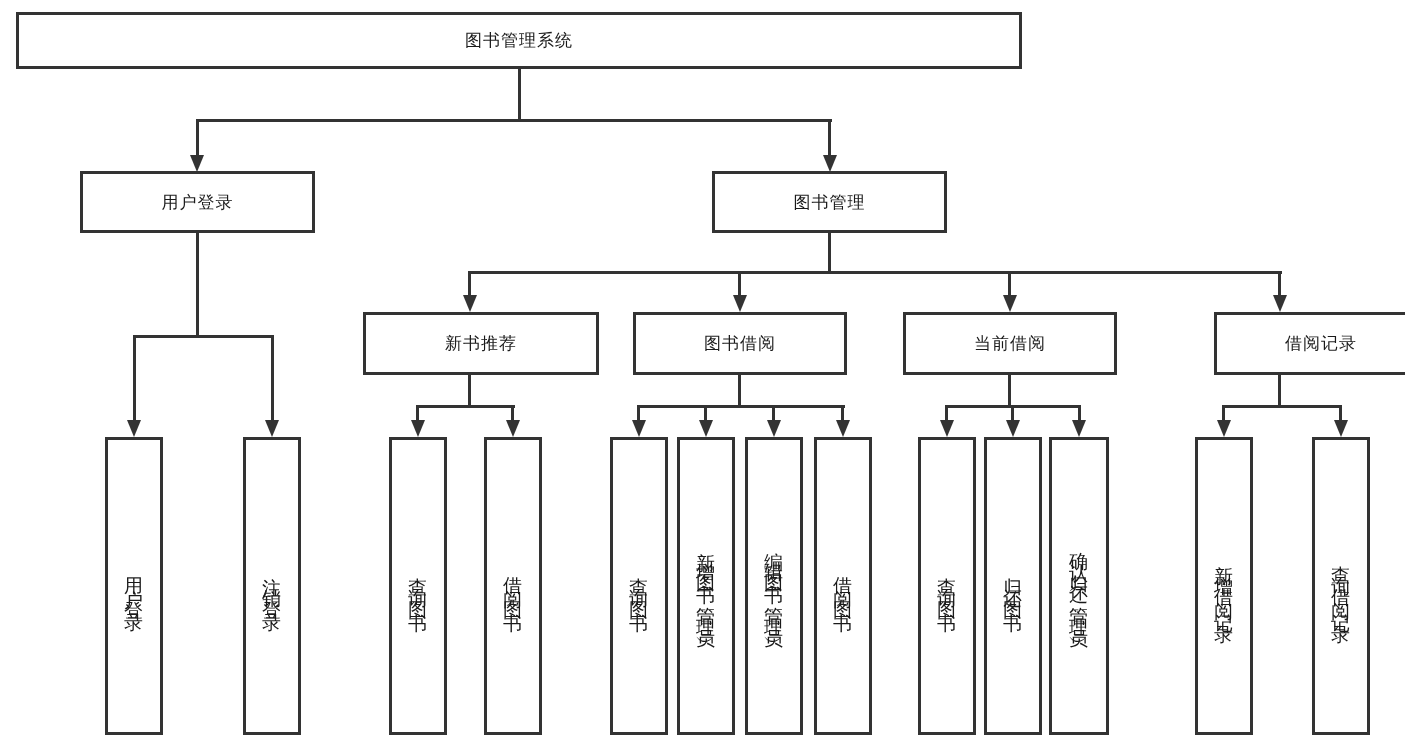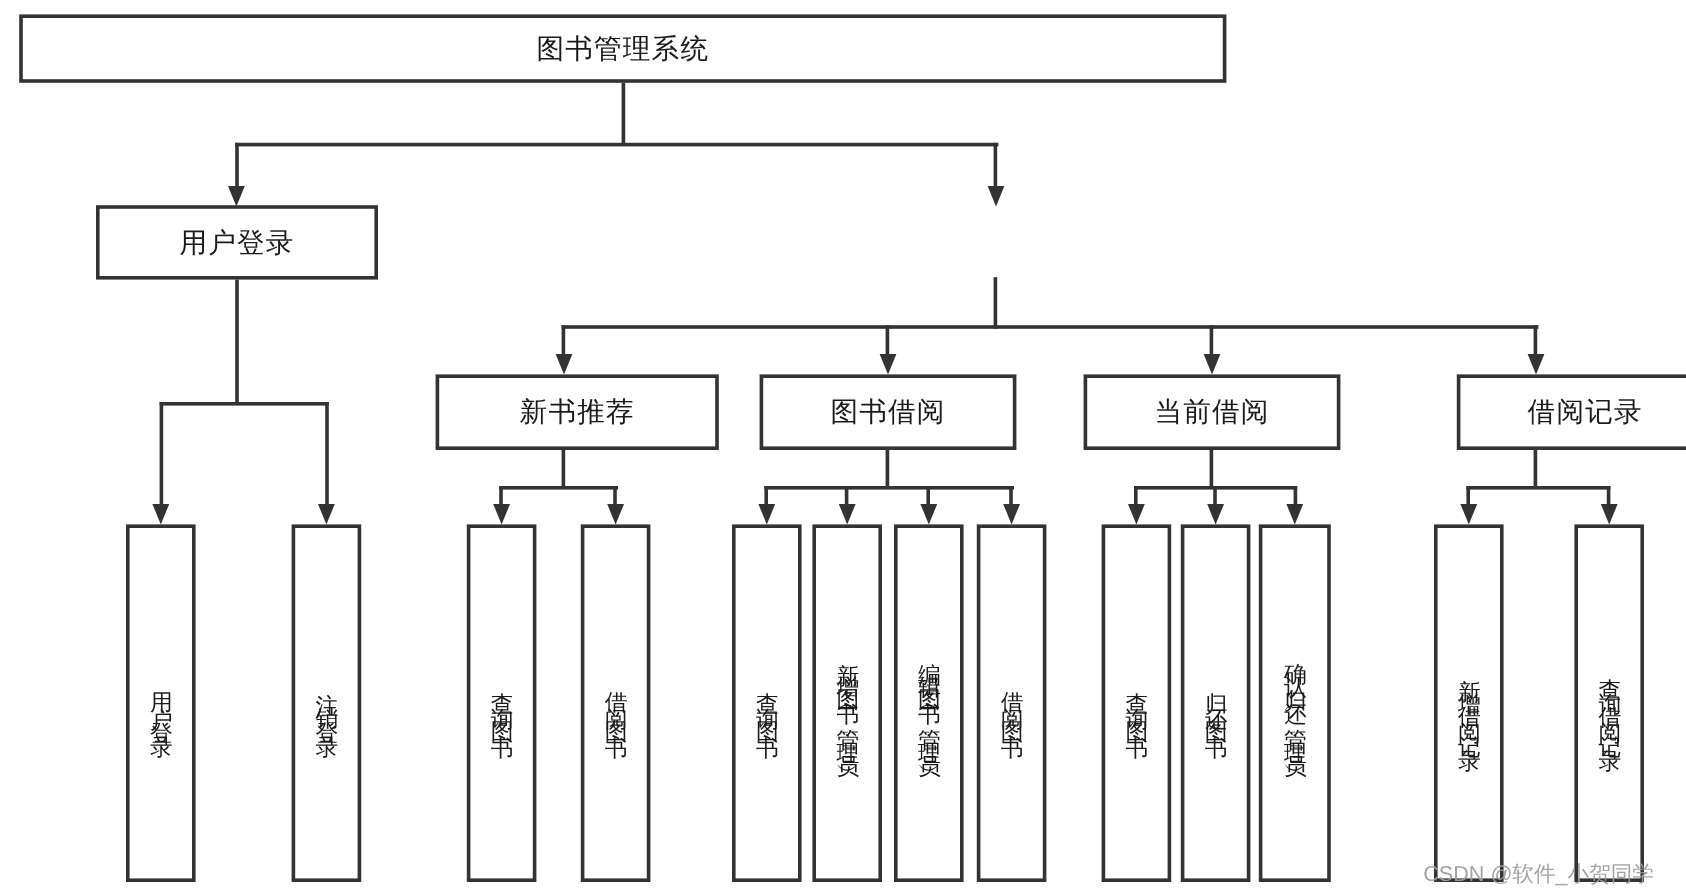--- a/index.html
+++ b/index.html
@@ -6,21 +6,21 @@
     --line:#333333;
     --text:#1a1a1a;
   }
   *{margin:0;padding:0;box-sizing:border-box;}
   html,body{width:1405px;height:747px;background:#ffffff;overflow:hidden;
     font-family:"Liberation Sans","DejaVu Sans",sans-serif;color:var(--text);}
   .canvas{position:relative;width:1405px;height:747px;background:#ffffff;}
 
   .node{position:absolute;background:#ffffff;border:3px solid var(--line);
     display:flex;align-items:center;justify-content:center;
-    font-size:23px;letter-spacing:1px;color:var(--text);z-index:2;}
+    font-size:17px;letter-spacing:1px;color:var(--text);z-index:2;}
 
   .leaf{writing-mode:vertical-rl;text-orientation:mixed;
     font-size:19px;letter-spacing:12px;line-height:1;}
   .leaf.long{letter-spacing:11px;}
 
   .line{position:absolute;background:var(--line);z-index:1;}
   .v{width:3px;}
   .h{height:3px;}
 
   .arrow{position:absolute;width:0;height:0;z-index:1;
@@ -41,20 +41,23 @@
 
   <div class="line v" style="left:518px;top:67px;height:54px;"></div>
   <div class="line h" style="left:196px;top:119px;width:636px;"></div>
   <div class="line v" style="left:196px;top:119px;height:38px;"></div>
   <div class="line v" style="left:828px;top:119px;height:38px;"></div>
   <div class="arrow" style="left:190px;top:155px;"></div>
   <div class="arrow" style="left:823px;top:155px;"></div>
 
   <div class="node" style="left:80px;top:171px;width:235px;height:62px;">
     <span>用户登录</span>
+  </div>
+  <div class="node" style="left:712px;top:171px;width:235px;height:62px;">
+    <span>图书管理</span>
   </div>
 
   <div class="line v" style="left:196px;top:231px;height:106px;"></div>
   <div class="line h" style="left:133px;top:335px;width:141px;"></div>
   <div class="line v" style="left:133px;top:335px;height:88px;"></div>
   <div class="line v" style="left:271px;top:335px;height:88px;"></div>
   <div class="arrow" style="left:127px;top:420px;"></div>
   <div class="arrow" style="left:265px;top:420px;"></div>
 
   <div class="line v" style="left:828px;top:231px;height:43px;"></div>
@@ -126,15 +129,14 @@
   <div class="node leaf long" style="left:745px;top:437px;width:58px;height:298px;">编辑图书（管理员）</div>
   <div class="node leaf" style="left:814px;top:437px;width:58px;height:298px;">借阅图书</div>
 
   <div class="node leaf" style="left:918px;top:437px;width:58px;height:298px;">查询图书</div>
   <div class="node leaf" style="left:984px;top:437px;width:58px;height:298px;">归还图书</div>
   <div class="node leaf long" style="left:1049px;top:437px;width:60px;height:298px;">确认归还（管理员）</div>
 
   <div class="node leaf" style="left:1195px;top:437px;width:58px;height:298px;">新增借阅记录</div>
   <div class="node leaf" style="left:1312px;top:437px;width:58px;height:298px;">查询借阅记录</div>
 
-  <div class="watermark">CSDN @软件_小贺同学</div>
 
 </div>
 
 </body></html>

